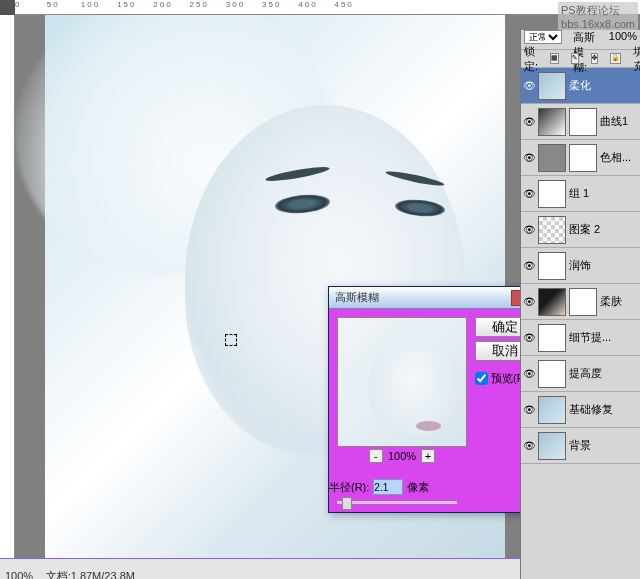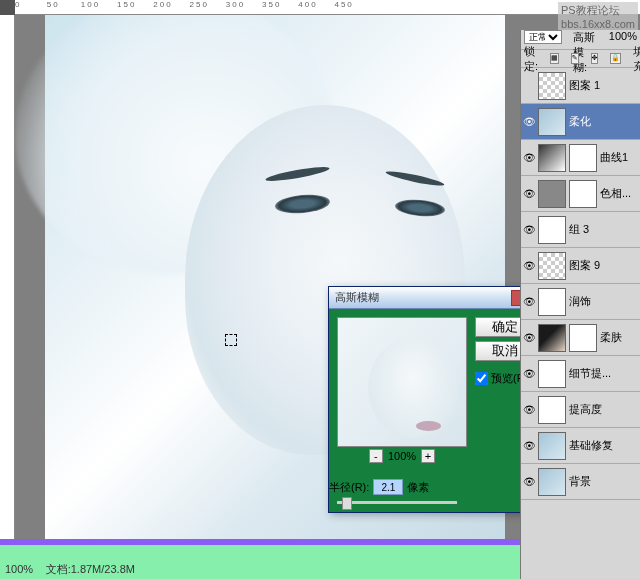--- a/index.html
+++ b/index.html
@@ -9,35 +9,35 @@
 .ruler-v{position:absolute;top:15px;left:0;width:15px;bottom:15px;background:#fff;border-right:1px solid #888}
 .canvas-area{position:absolute;top:15px;left:15px;right:0;bottom:15px;background:#808080;overflow:hidden}
 .canvas{position:absolute;top:0;left:30px;width:460px;height:549px;background:linear-gradient(135deg,#cde4ee 0%,#e8f2f7 30%,#fff 50%,#dce9f0 70%,#c5dae5 100%)}
 .face{position:absolute;top:90px;left:140px;width:280px;height:350px;background:radial-gradient(ellipse at 55% 45%,#f5f8fa 0%,#e8eff4 40%,#d8e5ec 70%,transparent 90%);border-radius:50% 50% 45% 45%}
 .eye1{position:absolute;top:180px;left:230px;width:55px;height:18px;background:radial-gradient(ellipse,#4a6878 30%,#2a3a45 60%,transparent 90%);border-radius:50%;transform:rotate(-5deg)}
 .eye2{position:absolute;top:185px;left:350px;width:50px;height:16px;background:radial-gradient(ellipse,#4a6878 30%,#2a3a45 60%,transparent 90%);border-radius:50%;transform:rotate(5deg)}
 .brow1{position:absolute;top:155px;left:220px;width:65px;height:8px;background:#3a4a52;border-radius:50%;transform:rotate(-10deg)}
 .brow2{position:absolute;top:160px;left:340px;width:60px;height:7px;background:#3a4a52;border-radius:50%;transform:rotate(12deg)}
 .lips{position:absolute;top:380px;left:305px;width:70px;height:25px;background:radial-gradient(ellipse,#c8a5b8 20%,#b895a8 60%,transparent 90%);border-radius:50%}
 .fur{position:absolute;top:-20px;left:-30px;width:320px;height:280px;background:radial-gradient(circle at 60% 60%,#f8fbfd 0%,#e8f2f7 50%,transparent 80%);border-radius:50%;filter:blur(2px)}
-.status{position:absolute;bottom:0;left:0;right:0;height:15px;background:#86efac;border-top:6px solid #8b5cf6;font-size:9px;padding:17px 5px;color:#333}
+.status{position:absolute;bottom:0;left:0;right:0;height:15px;background:#e5e5e5;border-top:1px solid #8b5cf6;font-size:9px;padding:10px 5px;color:#333}
 .watermark{position:absolute;top:2px;right:2px;background:rgba(200,200,200,.7);color:#666;font-size:9px;padding:1px 3px}
-.dialog{position:absolute;top:286px;left:328px;width:218px;background:#15803d;border:1px solid #0a246a;box-shadow:2px 2px 8px rgba(0,0,0,.3)}
+.dialog{position:absolute;top:286px;left:328px;width:218px;background:#d946ef;border:1px solid #0a246a;box-shadow:2px 2px 8px rgba(0,0,0,.3)}
 .dlg-title{height:22px;background:linear-gradient(#fff,#d6e5f5 45%,#afc8e8);border-bottom:1px solid #6a8ab5;padding:3px 6px;font-size:11px;color:#333;display:flex;justify-content:space-between;align-items:center}
 .dlg-close{width:28px;height:16px;background:#c75050;color:#fff;text-align:center;line-height:14px;border:1px solid #a03030;font-size:10px;cursor:pointer}
 .dlg-body{padding:8px;display:flex;gap:8px}
 .preview-box{width:130px;height:130px;border:1px solid #888;background:linear-gradient(135deg,#f0f5f8 0%,#e5eef3 50%,#d8e5ec 100%);position:relative}
 .preview-face{position:absolute;top:20px;left:30px;width:90px;height:100px;background:radial-gradient(ellipse at 50% 40%,#f5f8fa,#e0ebf0 70%,transparent);border-radius:50%}
 .preview-lips{position:absolute;bottom:15px;right:25px;width:25px;height:10px;background:#c5a8b8;border-radius:50%}
 .dlg-btns{display:flex;flex-direction:column;gap:4px}
 .dlg-btn{width:60px;height:20px;background:linear-gradient(#fff,#e0e0e0);border:1px solid #888;font-size:13px;cursor:pointer}
 .zoom-row{display:flex;align-items:center;justify-content:center;gap:5px;padding:2px 8px;font-size:10px}
 .zoom-btn{width:14px;height:14px;border:1px solid #888;background:#eee;text-align:center;line-height:12px;cursor:pointer}
 .radius-row{padding:6px 0;display:flex;align-items:center;gap:4px;font-size:11px}
-.radius-input{width:30px;height:16px;border:1px solid #7a9ac0;background:#b5d5ff;text-align:center;font-size:10px}
+.radius-input{width:30px;height:16px;border:1px solid #7a9ac0;background:#b5d5ff;font-size:10px}
 .slider{width:120px;height:3px;background:#ccc;margin:0 8px 8px;position:relative}
 .slider::after{content:"";position:absolute;left:5px;top:-4px;width:8px;height:11px;background:#ddd;border:1px solid #888}
 .chk{display:flex;align-items:center;gap:3px;margin-top:6px;font-size:11px}
 .layers{position:absolute;top:30px;right:0;width:120px;bottom:0;background:#d6d6d6;border-left:1px solid #777;overflow:hidden}
 .ly-tabs{height:18px;background:#b8b8b8;display:flex;font-size:10px}
 .ly-tab{padding:2px 6px;border-right:1px solid #888}
 .ly-tab.active{background:#d6d6d6}
 .ly-opts{height:20px;background:#d6d6d6;display:flex;align-items:flex-start;padding:0 3px;gap:11px;font-size:9px;border-bottom:1px solid #aaa}
 .ly-select{width:38px;height:14px;background:#fff;border:1px solid #888;font-size:9px}
 .ly-opts2{height:18px;display:flex;align-items:center;padding:0 3px;gap:12px;font-size:9px;border-bottom:1px solid #aaa}
@@ -130,51 +130,46 @@
   <div class="ly-opts2">
     <span>锁定:</span>
     <span class="lock-icon">▦</span>
     <span class="lock-icon">✎</span>
     <span class="lock-icon">✥</span>
     <span class="lock-icon">🔒</span>
     <span>填充:</span>
     <span>100%</span>
   </div>
   <div class="ly-list" id="ly-list">
-      <div class="ly-item">
-        <span class="ly-eye"></span>
-        <span class="ly-thumb checker"></span>
-        <span class="ly-name">图案 1</span>
-      </div>
       <div class="ly-item sel">
         <span class="ly-eye">👁</span>
         <span class="ly-thumb blue"></span>
         <span class="ly-name">柔化</span>
       </div>
       <div class="ly-item">
         <span class="ly-eye">👁</span>
         <span class="ly-thumb grad"></span>
         <span class="ly-mask"></span>
         <span class="ly-name">曲线1</span>
       </div>
       <div class="ly-item">
         <span class="ly-eye">👁</span>
         <span class="ly-thumb gray"></span>
         <span class="ly-mask"></span>
         <span class="ly-name">色相...</span>
       </div>
       <div class="ly-item">
         <span class="ly-eye">👁</span>
         <span class="ly-thumb "></span>
-        <span class="ly-name">组 3</span>
+        <span class="ly-name">组 1</span>
       </div>
       <div class="ly-item">
         <span class="ly-eye">👁</span>
         <span class="ly-thumb checker"></span>
-        <span class="ly-name">图案 9</span>
+        <span class="ly-name">图案 2</span>
       </div>
       <div class="ly-item">
         <span class="ly-eye">👁</span>
         <span class="ly-mask"></span>
         <span class="ly-name">润饰</span>
       </div>
       <div class="ly-item">
         <span class="ly-eye">👁</span>
         <span class="ly-thumb dark"></span>
         <span class="ly-mask"></span>

